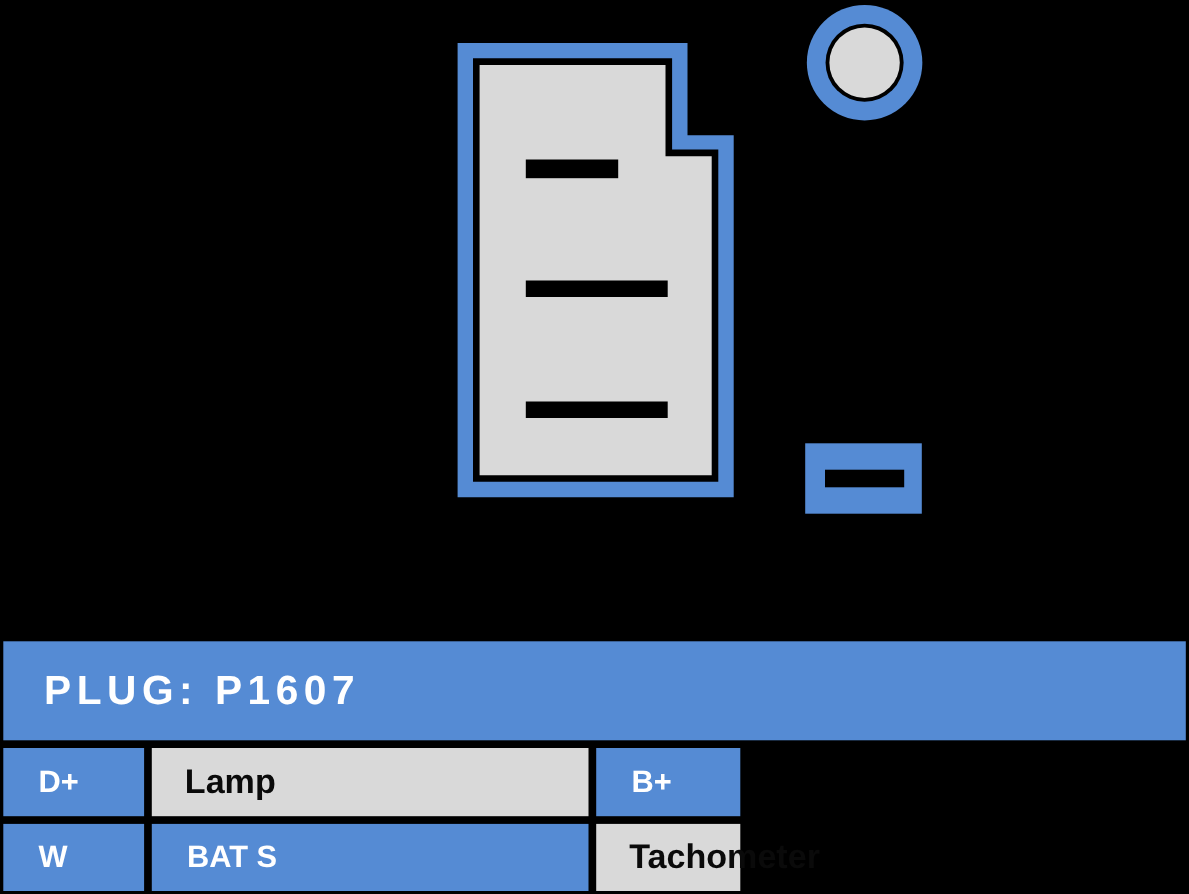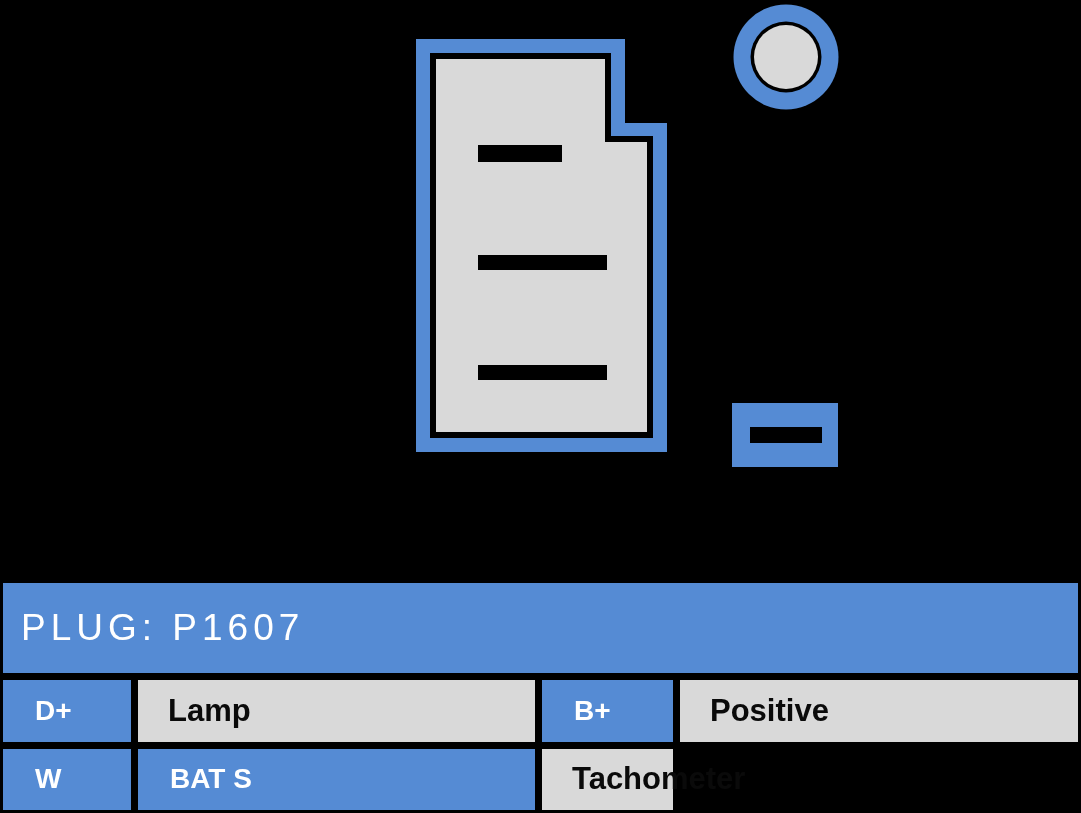--- a/index.html
+++ b/index.html
@@ -33,25 +33,25 @@
     flex-direction: column;
     gap: 7px;
     background: var(--background-black);
   }
   .table-header {
     height: 90px;
     flex: 0 0 90px;
     background: var(--accent-blue);
     color: var(--text-white);
     font-size: 37px;
-    font-weight: 400;
+    font-weight: 700;
     letter-spacing: 5px;
     display: flex;
     align-items: center;
-    padding-left: 18px;
+    padding-left: 37px;
   }
   .table-row {
     flex: 1 1 auto;
     display: grid;
     grid-template-columns: 128px 397px 131px 1fr;
     gap: 7px;
   }
   .cell {
     display: flex;
     align-items: center;
@@ -99,21 +99,20 @@
     </svg>
   </div>
 
   <div class="plug-table">
     <div class="table-header">PLUG: P1607</div>
 
     <div class="table-row">
       <div class="cell pin">D+</div>
       <div class="cell desc">Lamp</div>
       <div class="cell pin">B+</div>
-      <div class="cell desc">Positive</div>
     </div>
 
     <div class="table-row">
       <div class="cell pin">W</div>
       <div class="cell pin">BAT S</div>
       <div class="cell desc">Tachometer</div>
     </div>
   </div>
 
 </div>

